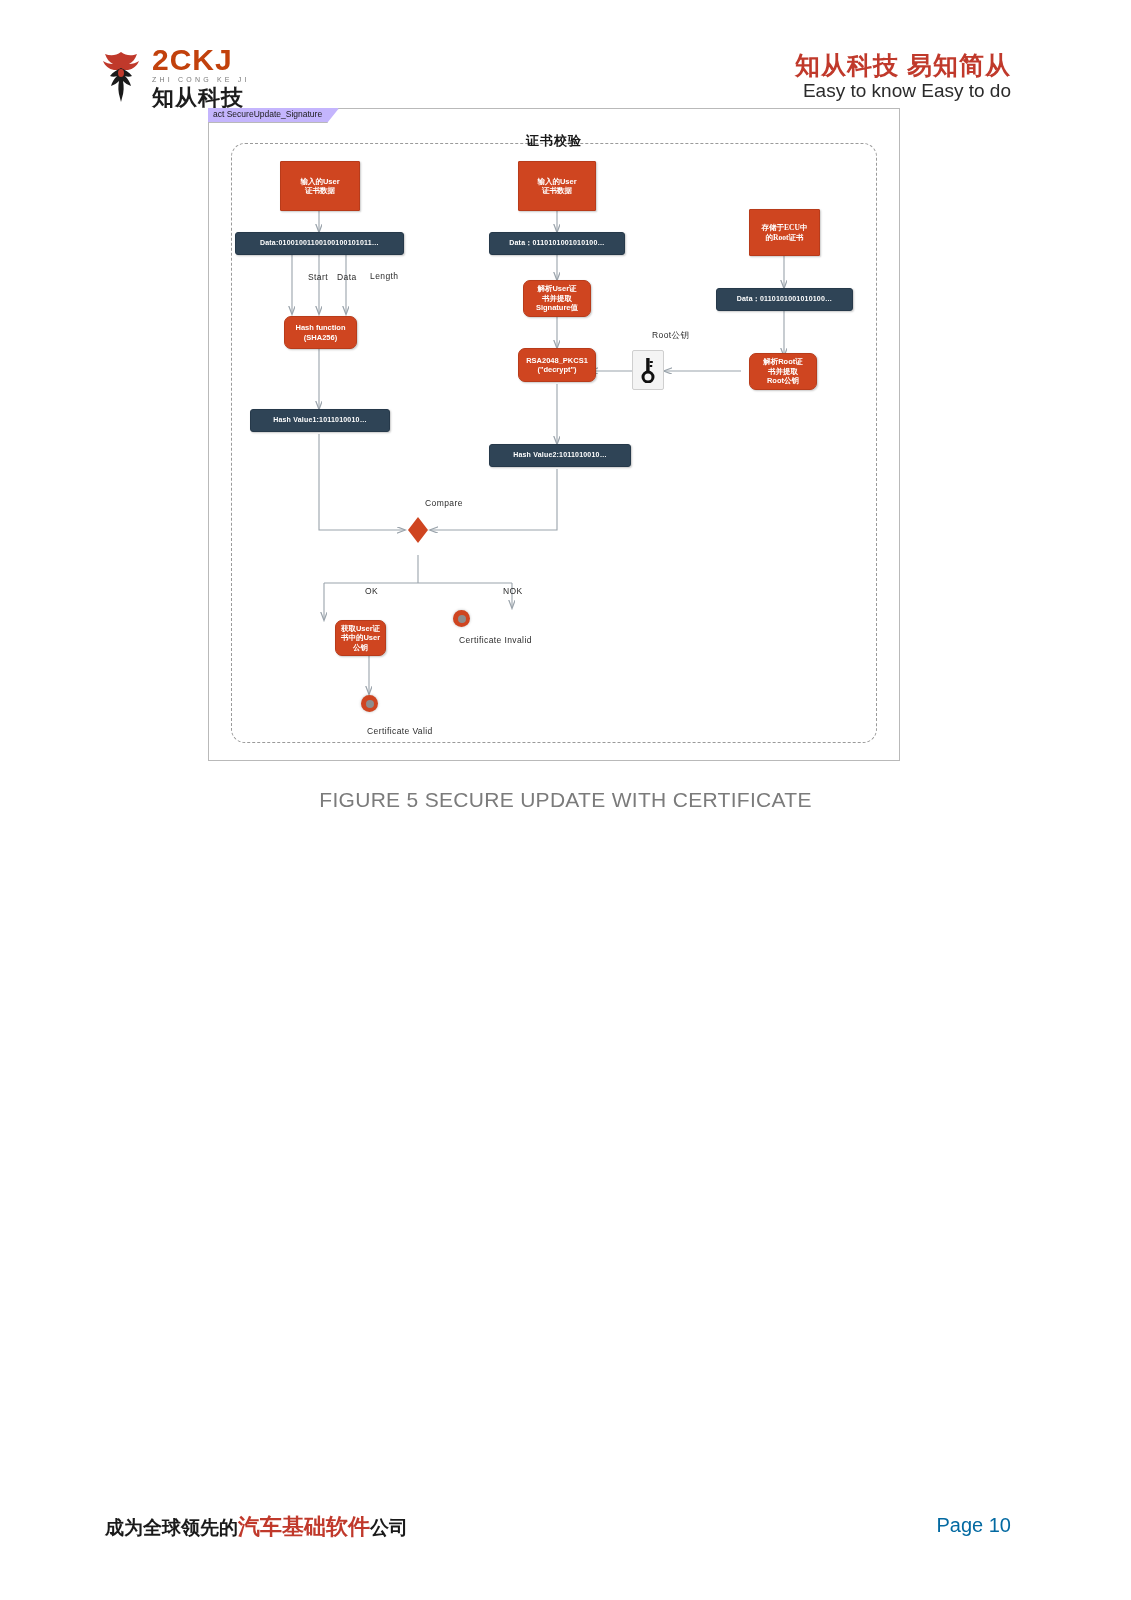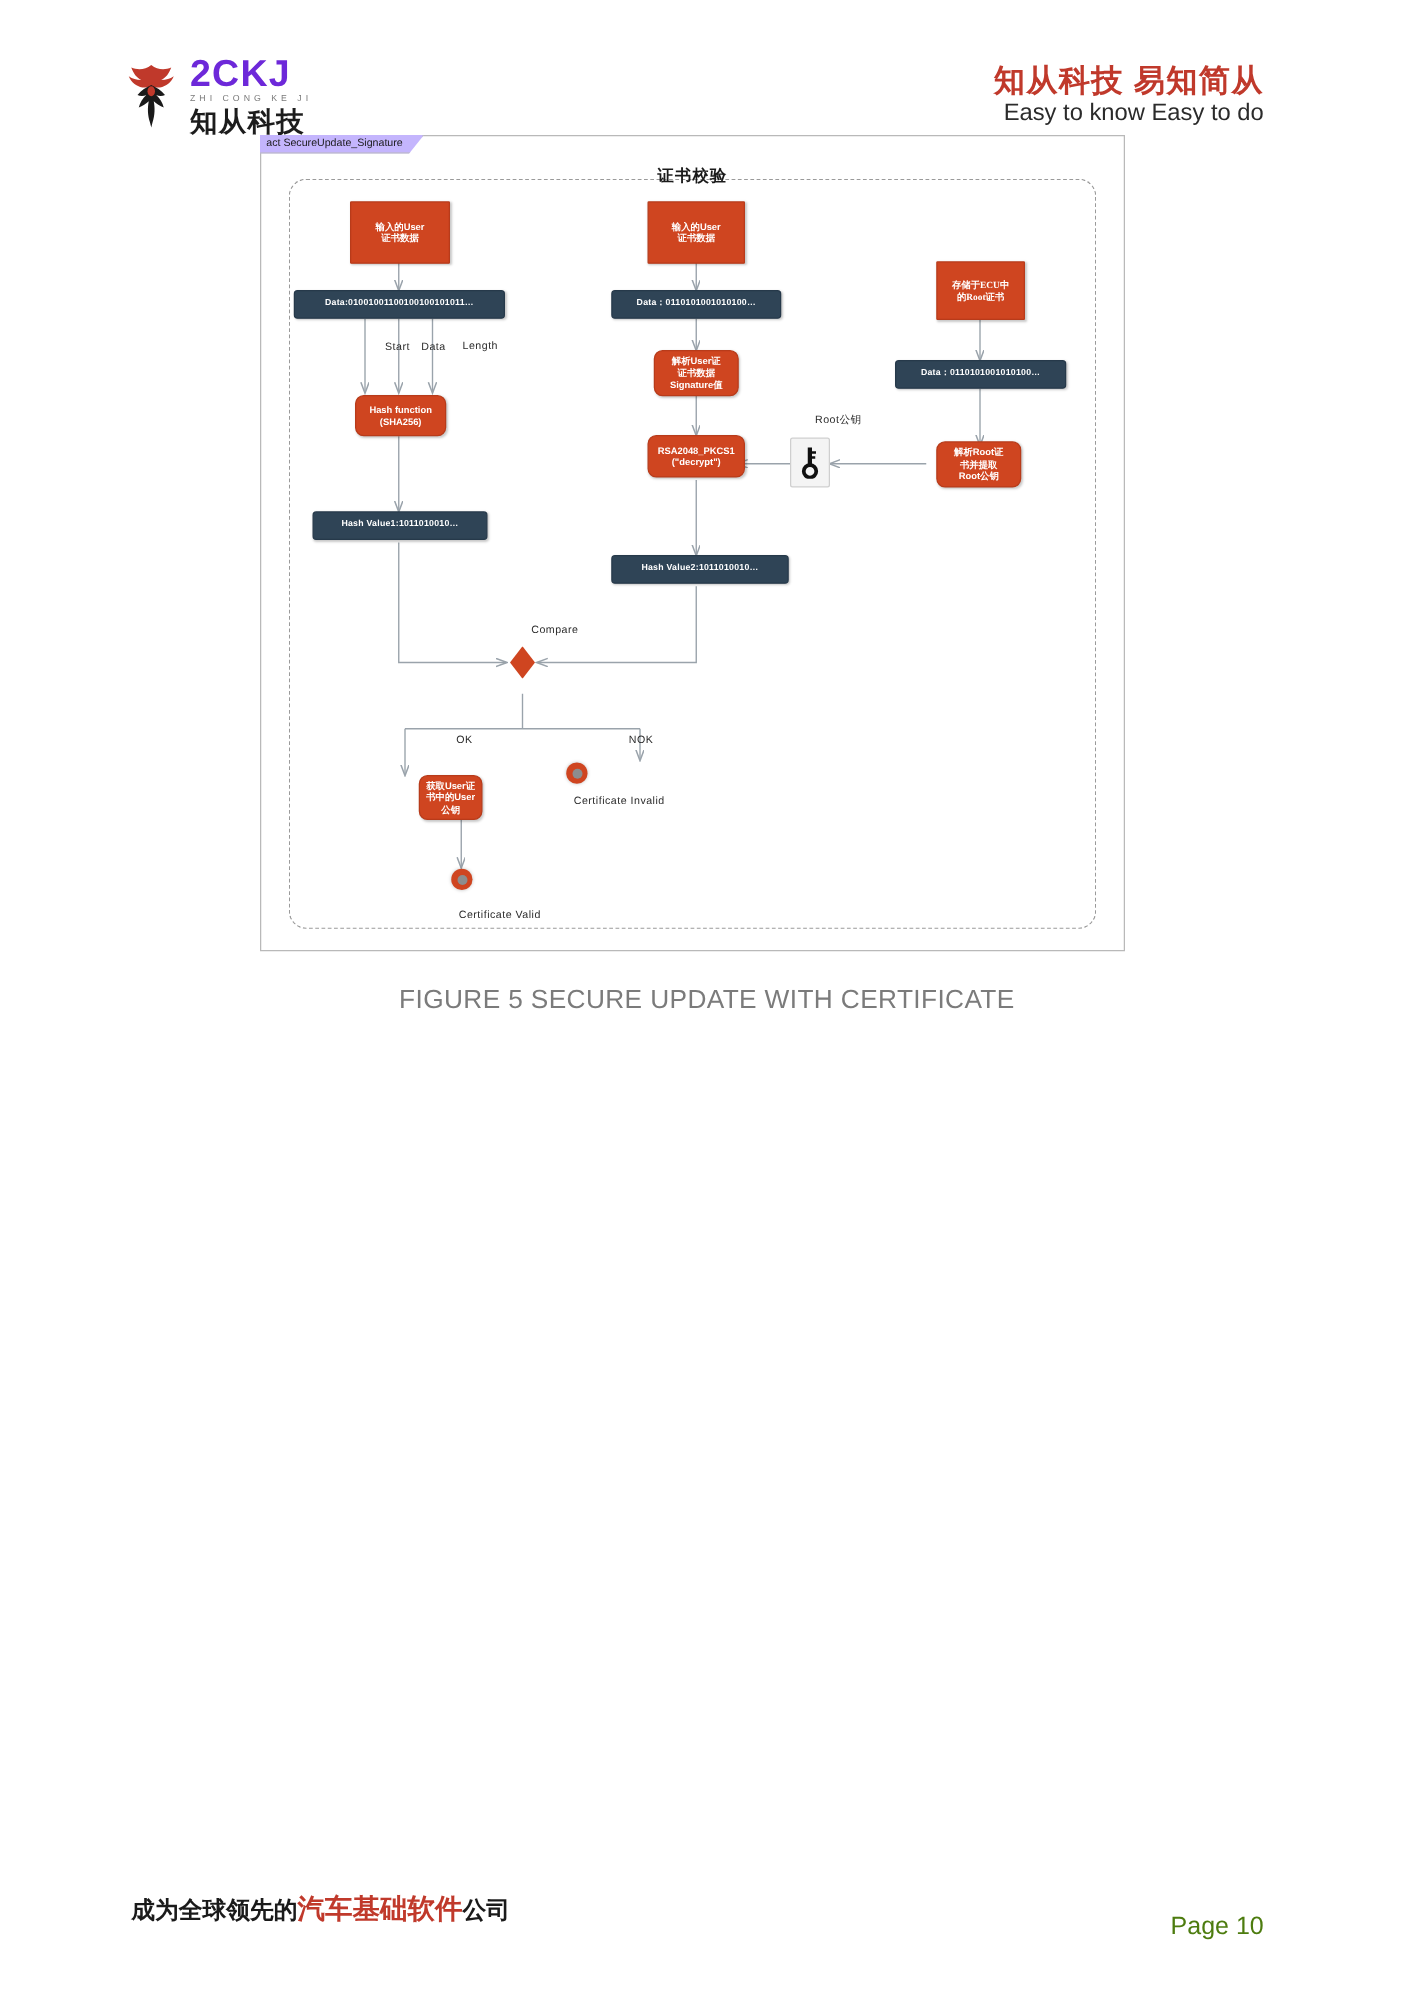--- a/index.html
+++ b/index.html
@@ -38,21 +38,21 @@
   }
   .logo-text {
     display: flex;
     flex-direction: column;
     line-height: 1;
   }
   .logo-latin {
     font-size: 30px;
     font-weight: bold;
     letter-spacing: 1px;
-    color: #6d28d9;
+    color: #c2410c;
   }
   .logo-pinyin {
     font-size: 7px;
     letter-spacing: 3.2px;
     color: #7a7a7a;
     margin-top: 1px;
   }
   .logo-cn {
     font-size: 22px;
     font-weight: bold;
@@ -235,23 +235,23 @@
     color: #1a1a1a;
     white-space: nowrap;
   }
   .footer-left .accent {
     color: #c0392b;
     font-size: 22px;
   }
   .footer-right {
     position: absolute;
     right: 120px;
-    top: 18px;
+    top: 2px;
     font-size: 20px;
-    color: #4d7c0f;
+    color: #0369a1;
   }
 </style>
 </head>
 <body>
 
 <div class="page-header">
 
   <div class="logo-block">
     <div class="logo-mark">
       <svg width="42" height="54" viewBox="0 0 42 54" xmlns="http://www.w3.org/2000/svg">
@@ -345,21 +345,21 @@
     <span style="white-space:pre-line">输入的User
 证书数据</span>
   </div>
 
   <div class="node node-object" style="left:281px; top:124px; width:136px; height:23px;">
     <span>Data：0110101001010100…</span>
   </div>
 
   <div class="node node-action" style="left:315px; top:172px; width:68px; height:37px;">
     <span style="white-space:pre-line">解析User证
-证书数据
+书并提取
 Signature值</span>
   </div>
 
   <div class="node node-action" style="left:310px; top:240px; width:78px; height:34px;">
     <span style="white-space:pre-line">RSA2048_PKCS1
 ("decrypt")</span>
   </div>
 
   <div class="node node-object" style="left:281px; top:336px; width:142px; height:23px;">
     <span>Hash Value2:1011010010…</span>

